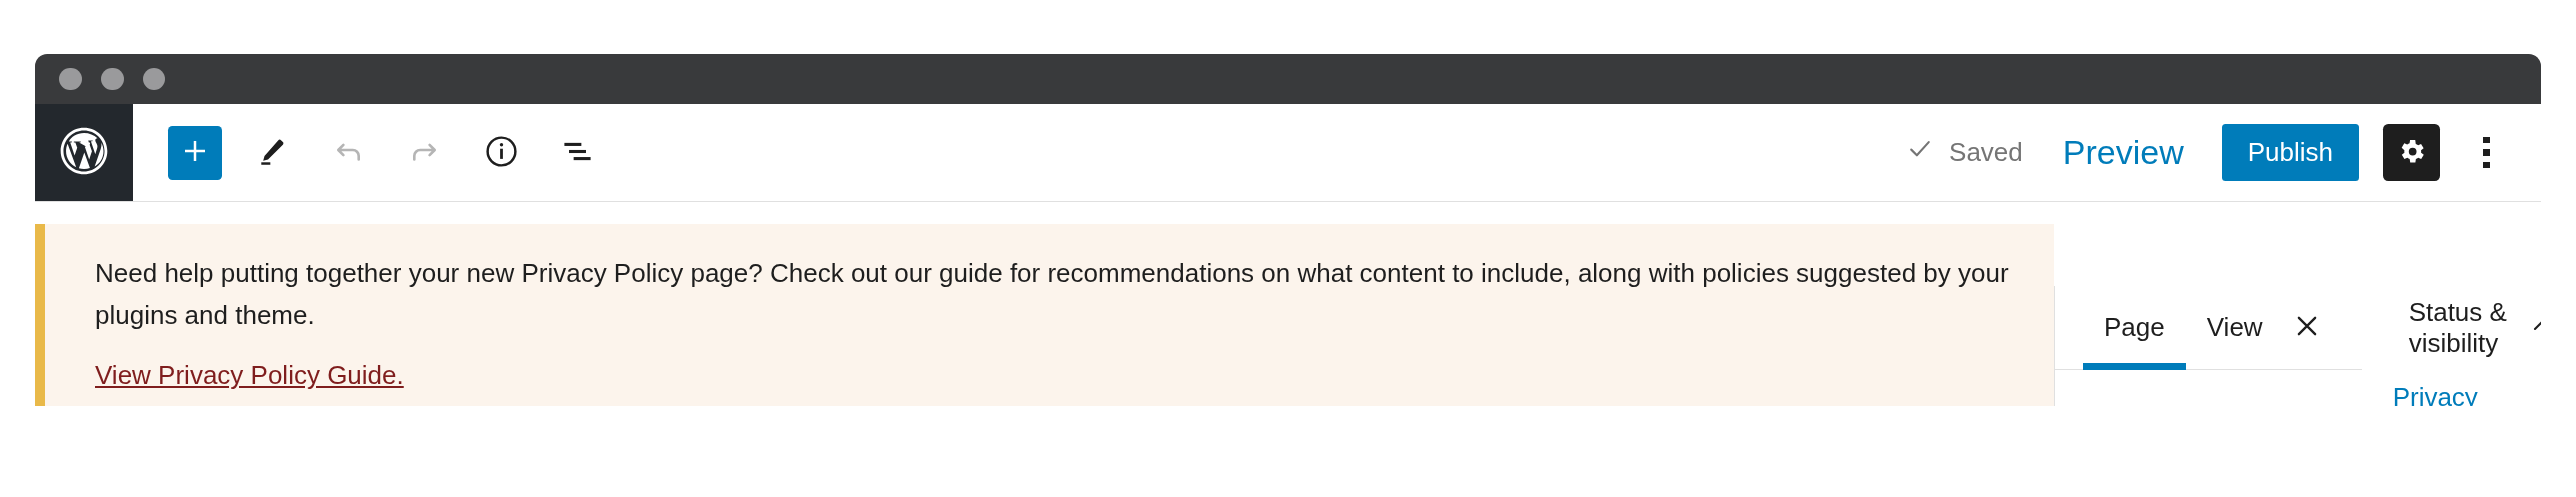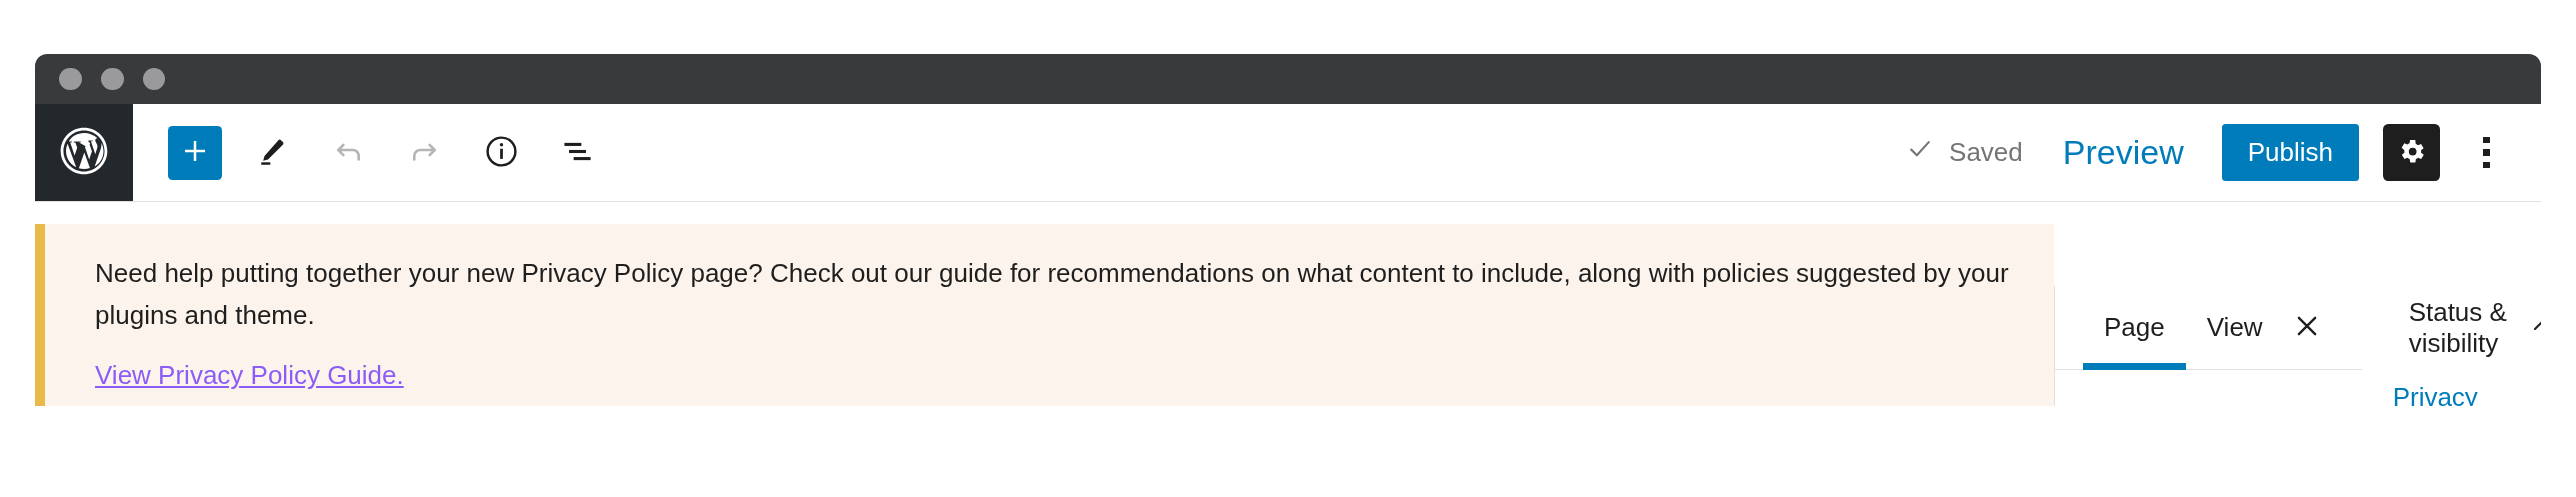--- a/index.html
+++ b/index.html
@@ -178,21 +178,21 @@
   #notice-text {
     font-size: 26px;
     line-height: 1.62;
     color: #1e1e1e;
     margin: 0;
     max-width: 1915px;
   }
   #privacy-guide-link {
     display: inline-block;
     margin-top: 24.4px;
-    color: #8b5cf6;
+    color: #7f1d1d;
     font-size: 26px;
     text-decoration: underline;
   }
 
   #content-placeholder-block {
     background: #d4e3dd;
     height: 57px;
     margin-left: 10.4px;
     border-top: 0.9px solid #b9c6c0;
   }

